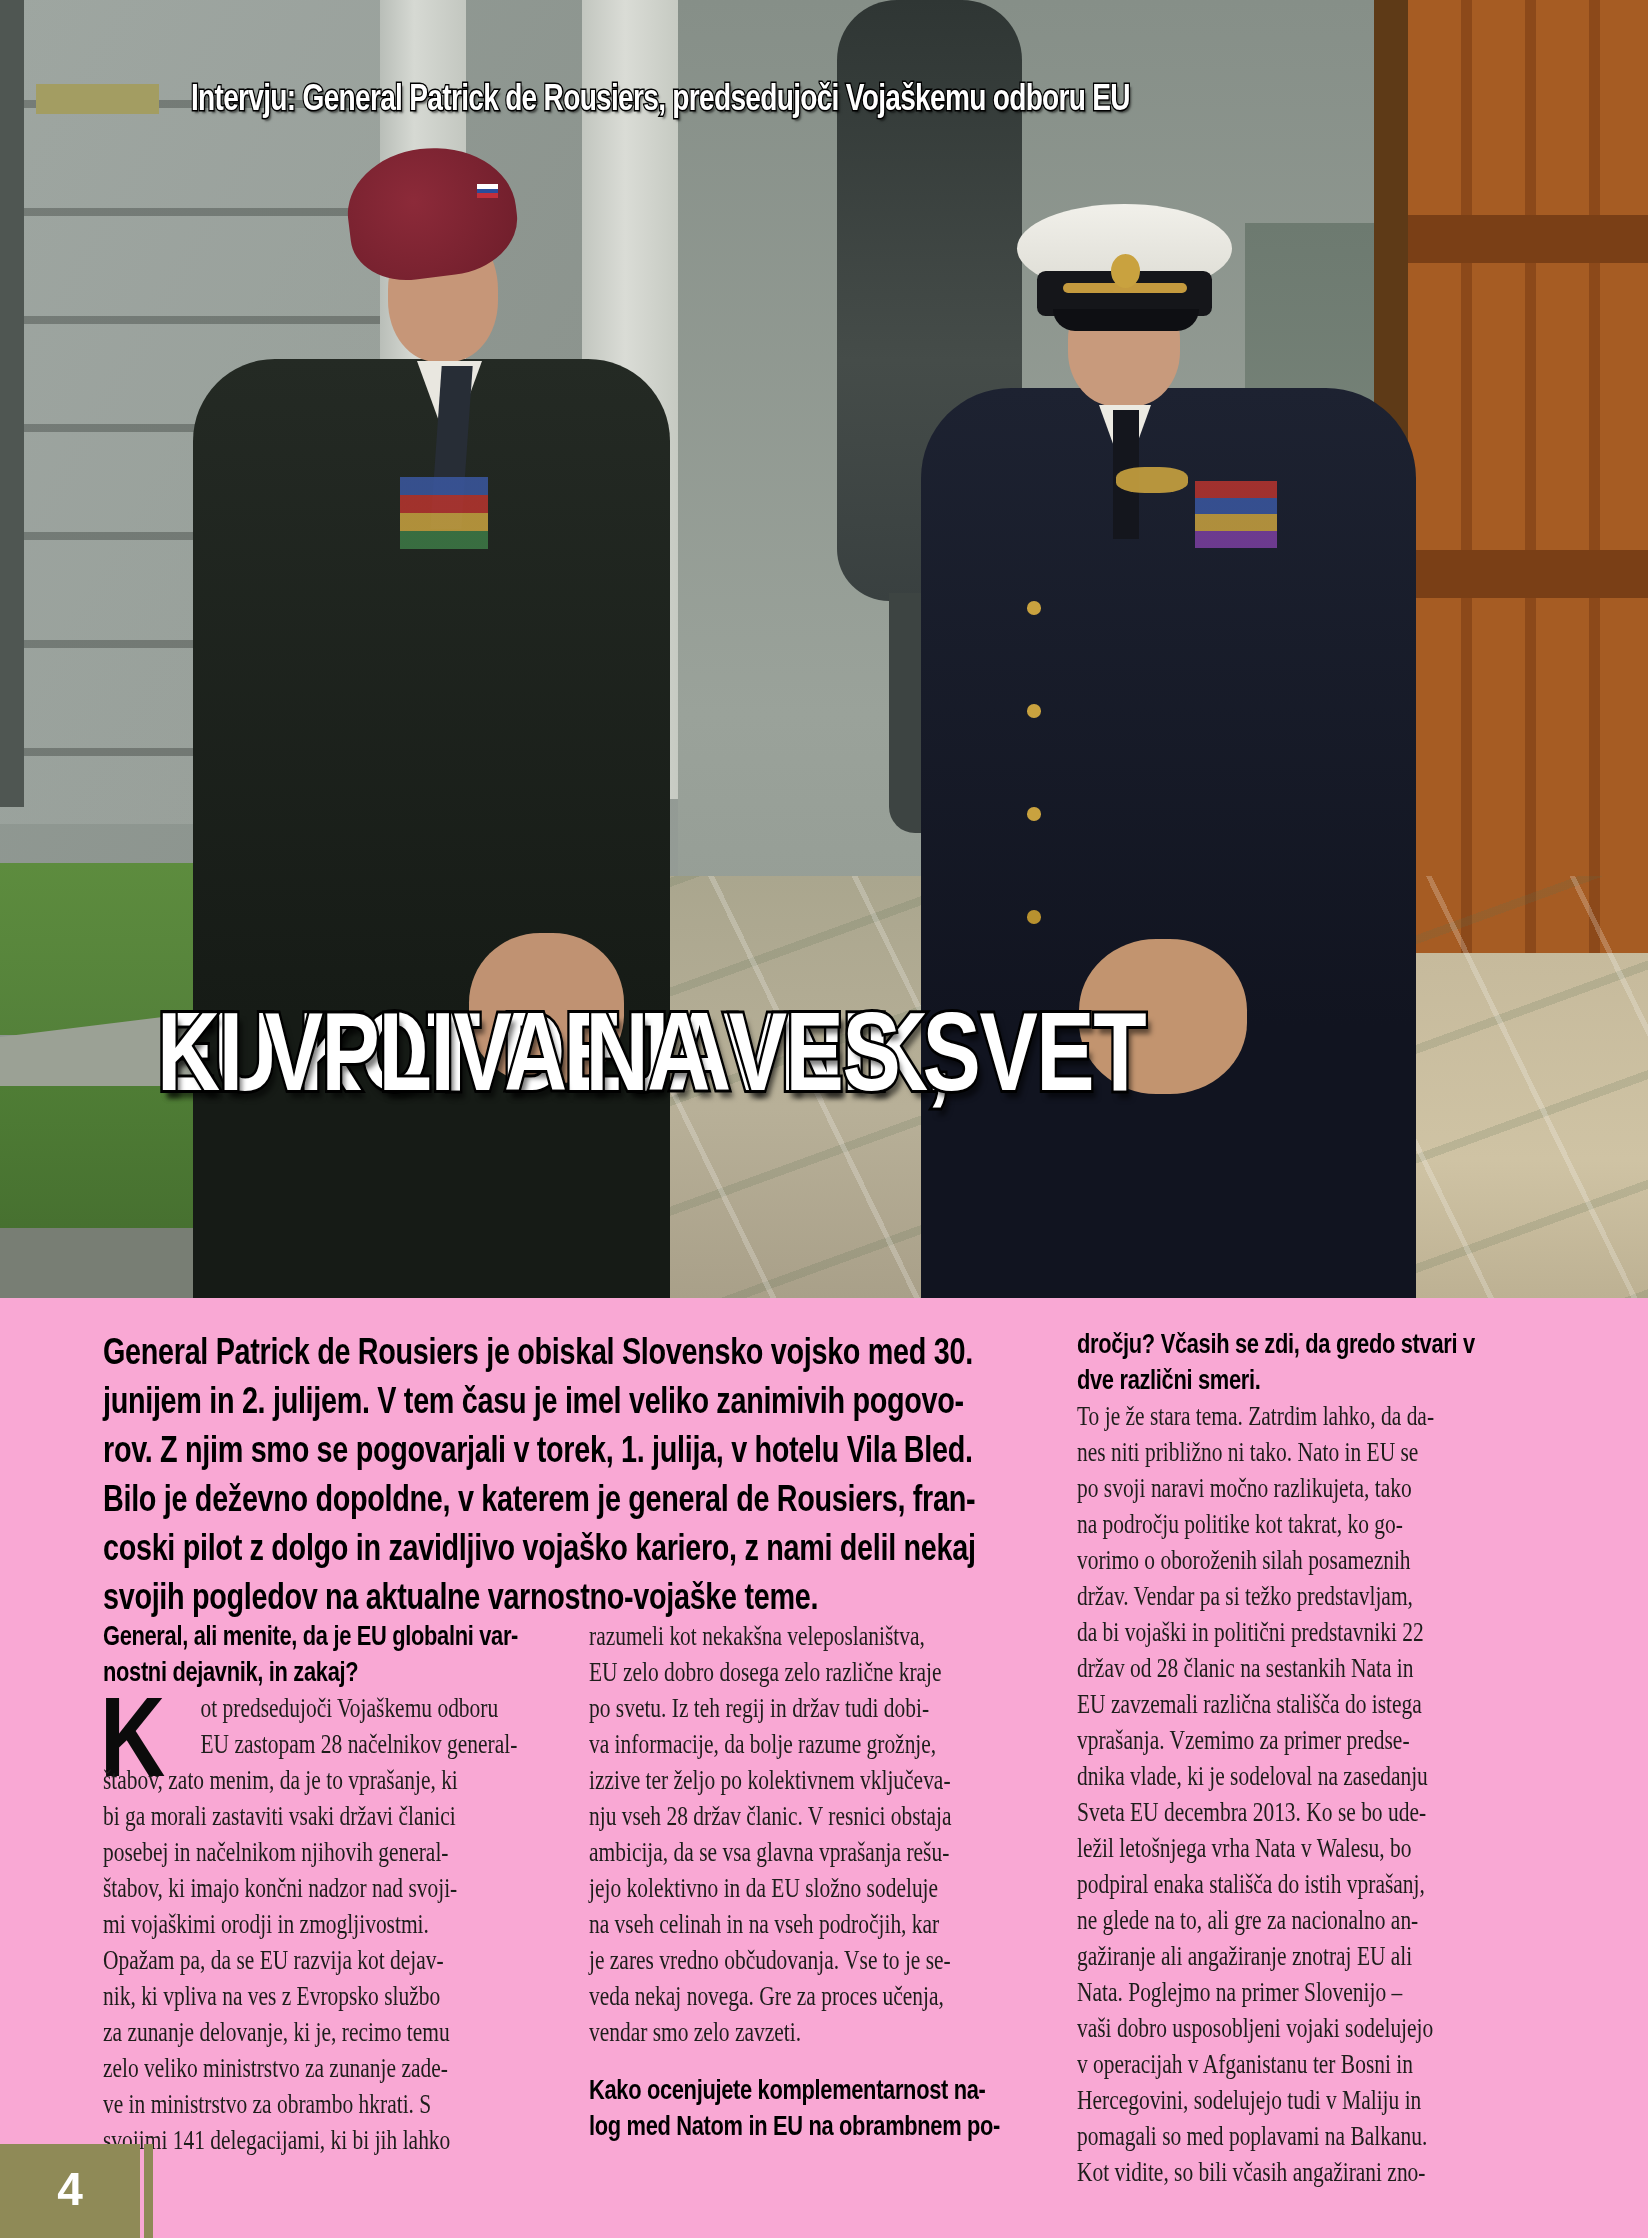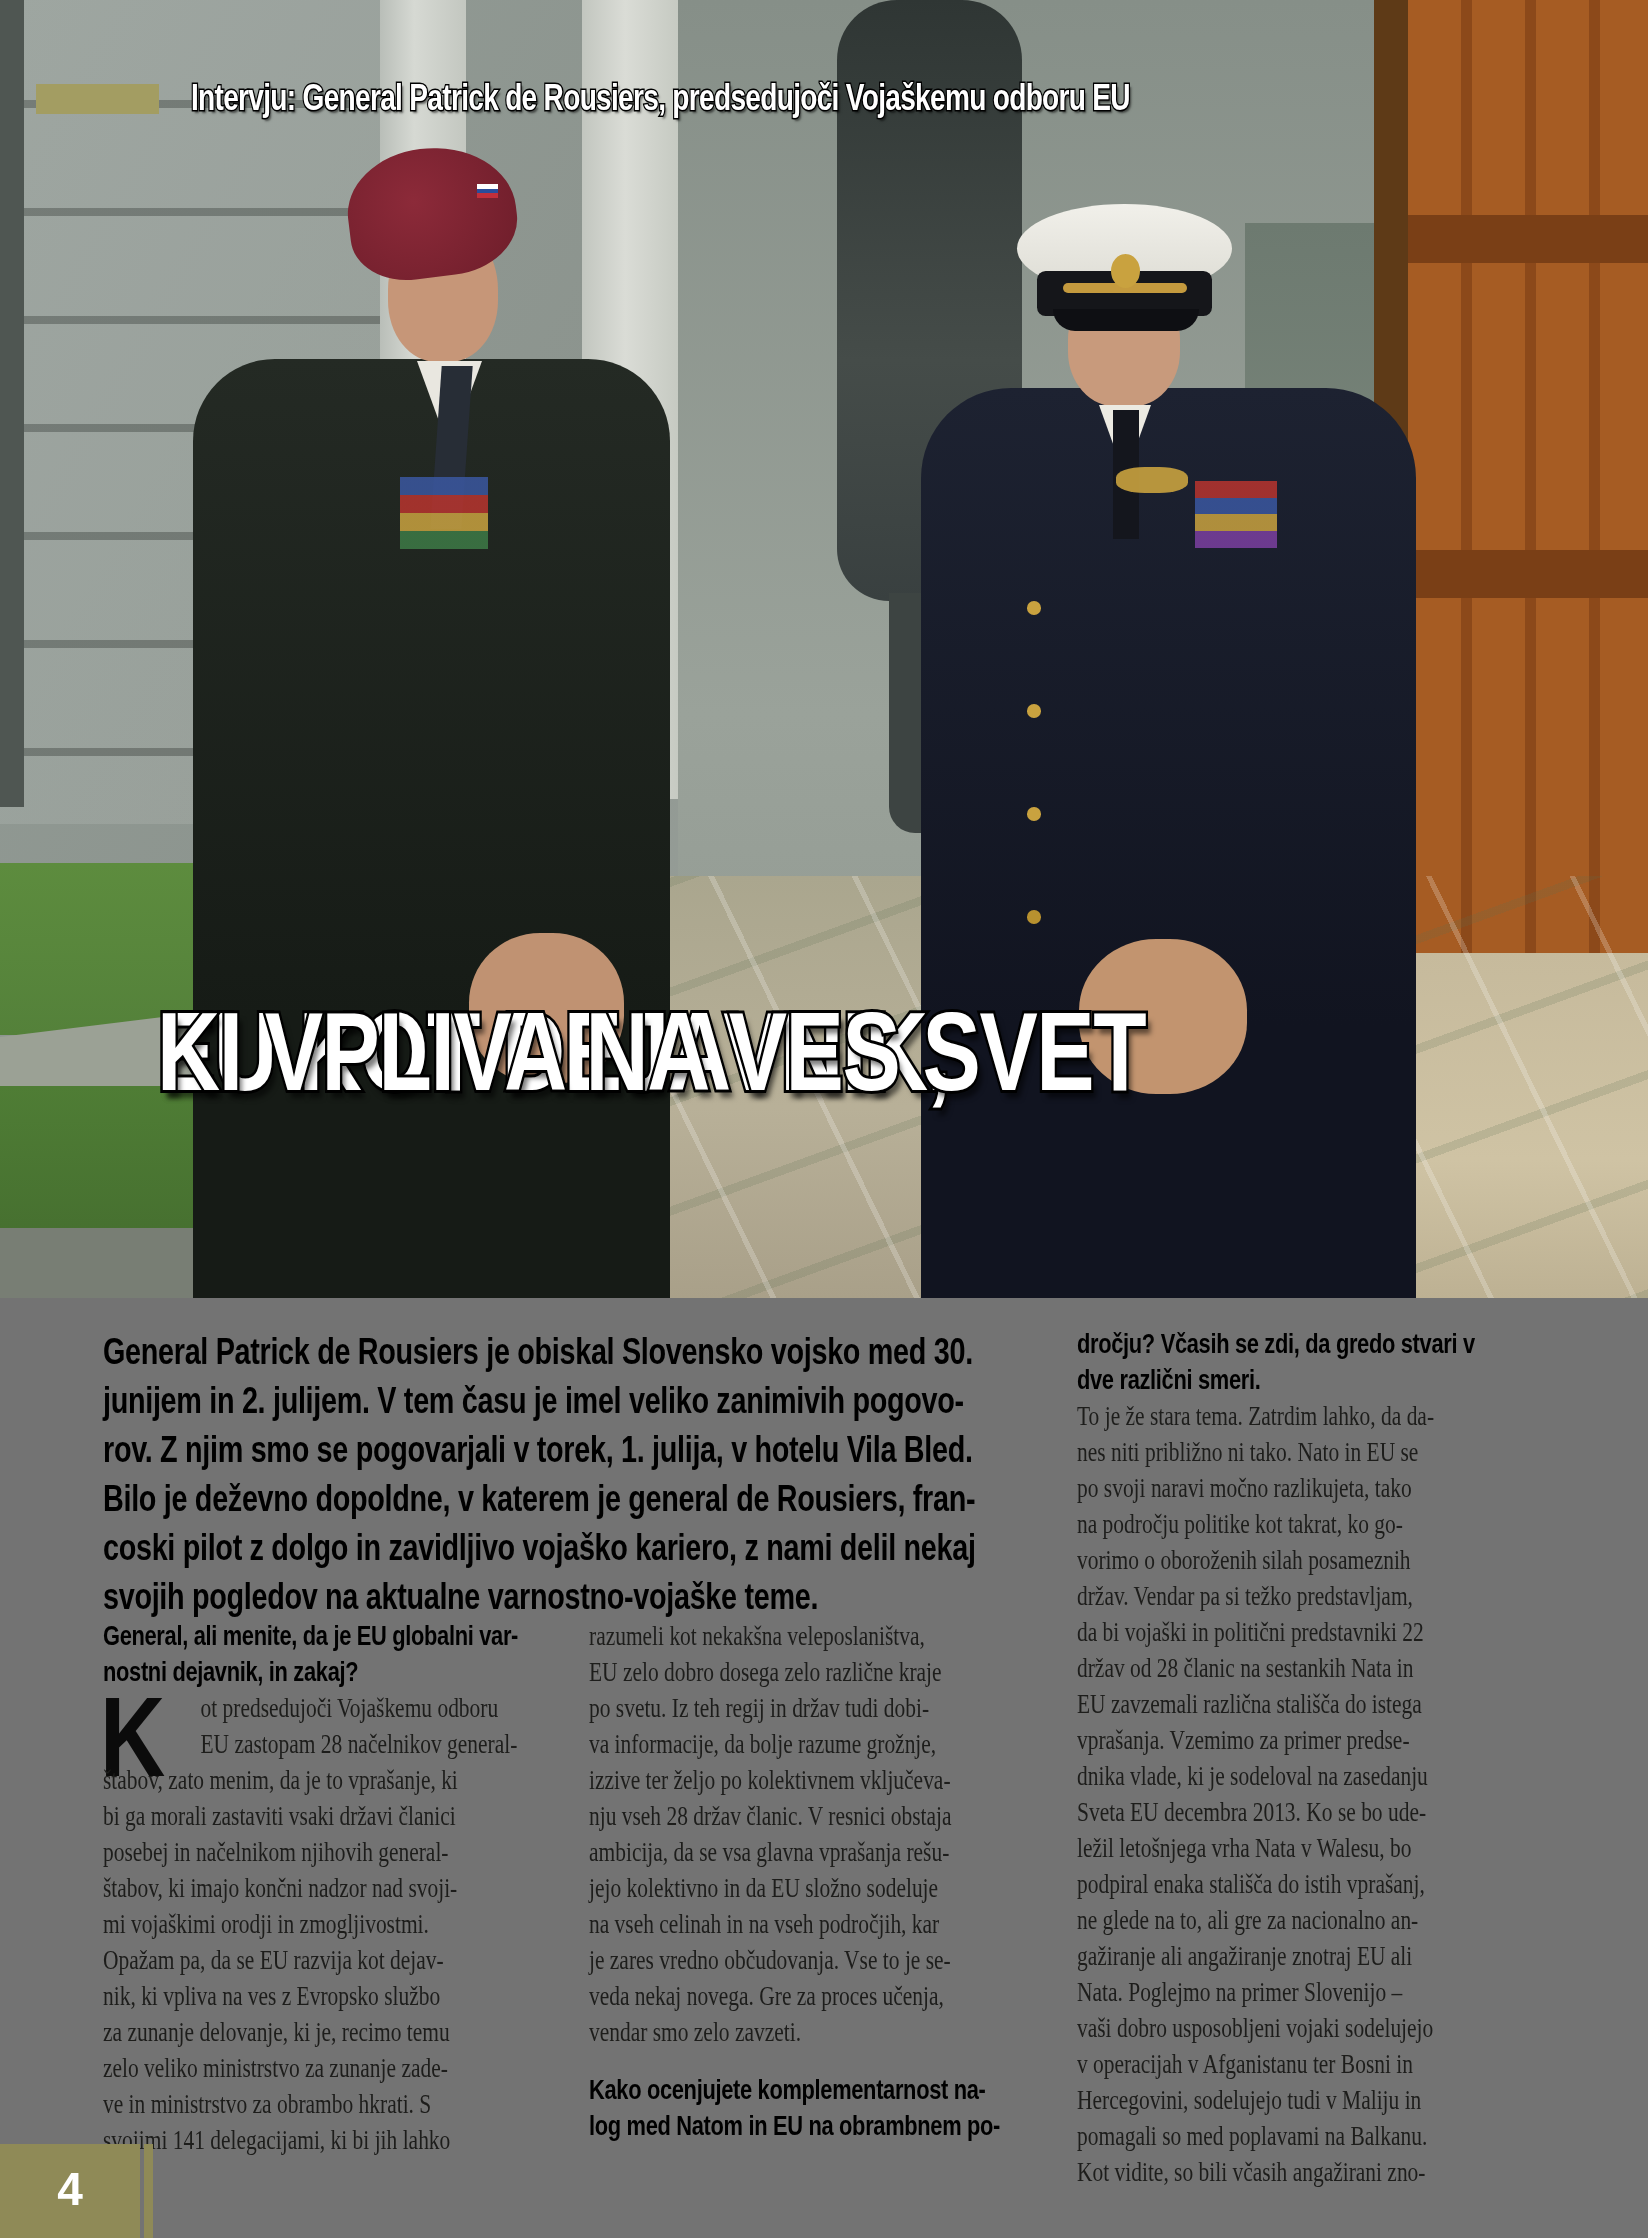--- a/index.html
+++ b/index.html
@@ -1,17 +1,17 @@
 <!DOCTYPE html>
 <html style="font-size:13.7px"><head>
 <meta charset="utf-8">
 <style>
   html,body{margin:0;padding:0;background:#e8e8e8;}
   .page{
-    position:relative; width:1649px; height:2239px; background:#737373;
+    position:relative; width:1649px; height:2239px; background:#f9a8d4;
     overflow:hidden; font-family:"Liberation Sans", sans-serif;
   }
   
   .photo{position:absolute;left:0;top:0;width:1649px;height:1298px;overflow:hidden;
     background:linear-gradient(120deg,#939c96 0%,#8c948e 35%,#9aa19b 60%,#8f978f 100%);}
   .photo *{position:absolute;}
   .wall-grooves{left:0;top:0;width:404px;height:824px;
     background:repeating-linear-gradient(180deg,rgba(255,255,255,.10) 0 100px,rgba(0,0,0,.20) 100px 108px);}
   .wall-dark-edge{left:0;top:0;width:24px;height:807px;background:#4f5652;}
   .pillar-1{left:380px;top:0;width:86px;height:799px;background:linear-gradient(90deg,#b9beb8,#d6d9d3 40%,#c3c7c0);}

